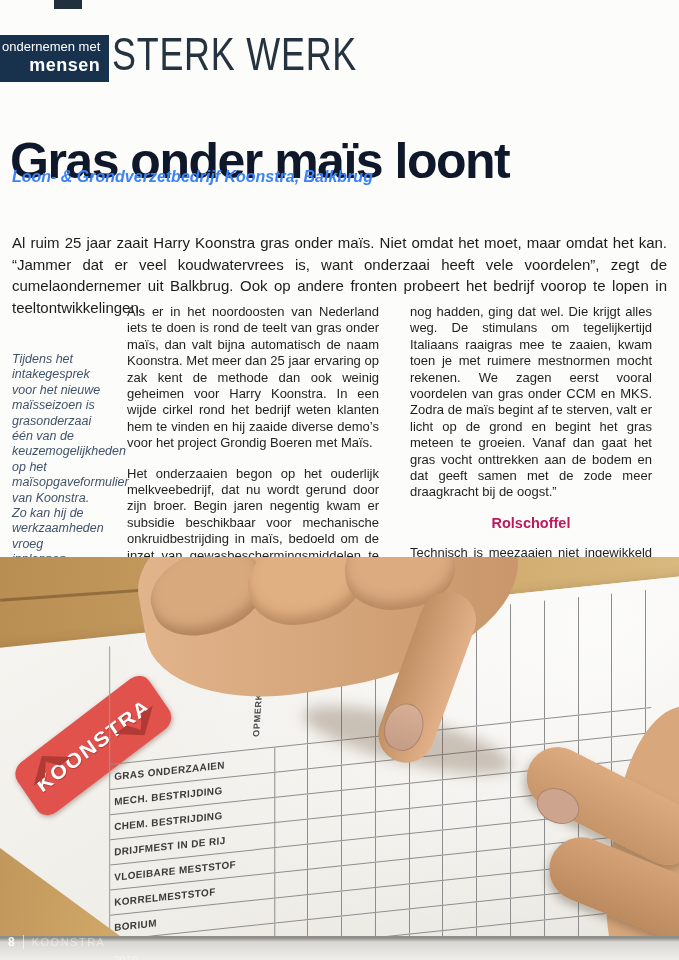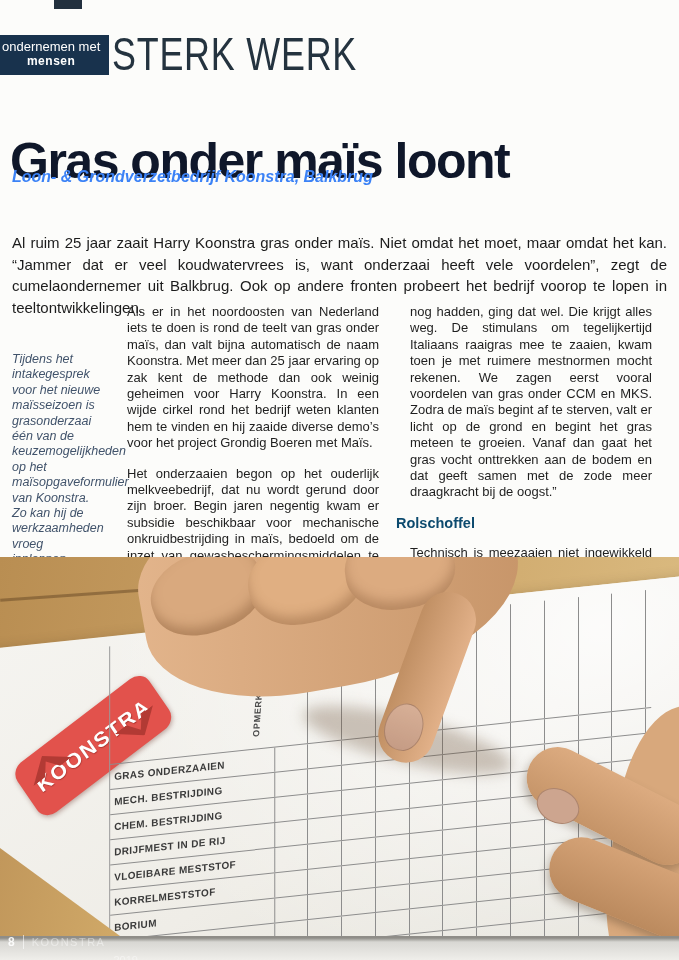--- a/index.html
+++ b/index.html
@@ -4,41 +4,41 @@
 <style>
   html,body{margin:0;padding:0;background:#e9e9e7;}
   .page{position:relative;width:679px;height:960px;background:#fcfcfa;overflow:hidden;
         font-family:"Liberation Sans",sans-serif;color:#1d1d1d;}
 
   
   .top-mark{position:absolute;left:54px;top:0;width:28px;height:9px;background:#22303e;}
   .badge{position:absolute;left:-16px;top:35px;background:#18324d;color:#fff;
          padding:5px 9px 6px 18px;text-align:right;line-height:1.15;}
   .badge .l1{font-size:13px;font-weight:400;display:block;}
-  .badge .l2{font-size:12px;font-weight:bold;display:block;letter-spacing:.5px;text-align:center;}
+  .badge .l2{font-size:18px;font-weight:bold;display:block;letter-spacing:.5px;}
   .section-title{position:absolute;left:112px;top:26px;font-size:46px;font-weight:400;
          color:#24333f;letter-spacing:1px;transform:scale(.78,1.02);transform-origin:left top;white-space:nowrap;}
 
   
   .article-title{position:absolute;left:10px;top:98px;font-size:50px;font-weight:bold;
          letter-spacing:-1.5px;color:#0f172a;white-space:nowrap;}
   .article-subtitle{position:absolute;left:12px;top:168px;font-size:16px;font-style:italic;
          font-weight:bold;color:#3b82f6;}
 
   .intro{position:absolute;left:12px;top:217px;width:655px;font-size:15px;line-height:21.5px;
          text-align:justify;color:#1c1c1c;}
 
   
   .sidebar-note{position:absolute;left:12px;top:352px;width:92px;font-size:12.5px;
          font-style:italic;line-height:15.4px;color:#41536b;}
   .col{position:absolute;top:290px;font-size:13px;line-height:16.4px;text-align:justify;color:#1f1f1f;}
   .col p{margin:14px;}
   .col-left{left:113px;width:280px;}
   .col-right{left:396px;width:270px;}
-  .subhead{font-weight:bold;font-size:14.5px;color:#0c4a6e;margin:7px 0 2px 0 !important;text-align:left;}
+  .subhead{font-weight:bold;font-size:14.5px;color:#be185d;margin:7px 0 2px 0 !important;text-align:center;}
 
   
   .photo{position:absolute;left:0;top:557px;width:679px;height:379px;overflow:hidden;
          background:linear-gradient(100deg,#b98e52 0%,#c79e63 35%,#d2ae72 70%,#dcbd83 100%);}
   .board-seam{position:absolute;left:0;top:34px;width:220px;height:3px;background:rgba(90,62,30,.45);
          transform:rotate(-4deg);}
   .paper{position:absolute;left:-40px;top:95px;width:760px;height:520px;
          background:linear-gradient(155deg,#f5f4f0 0%,#efede7 45%,#dedcd3 100%);
          transform:rotate(-6deg) skewX(-6deg);transform-origin:0 0;
          box-shadow:0 4px 14px rgba(70,50,25,.35);}

